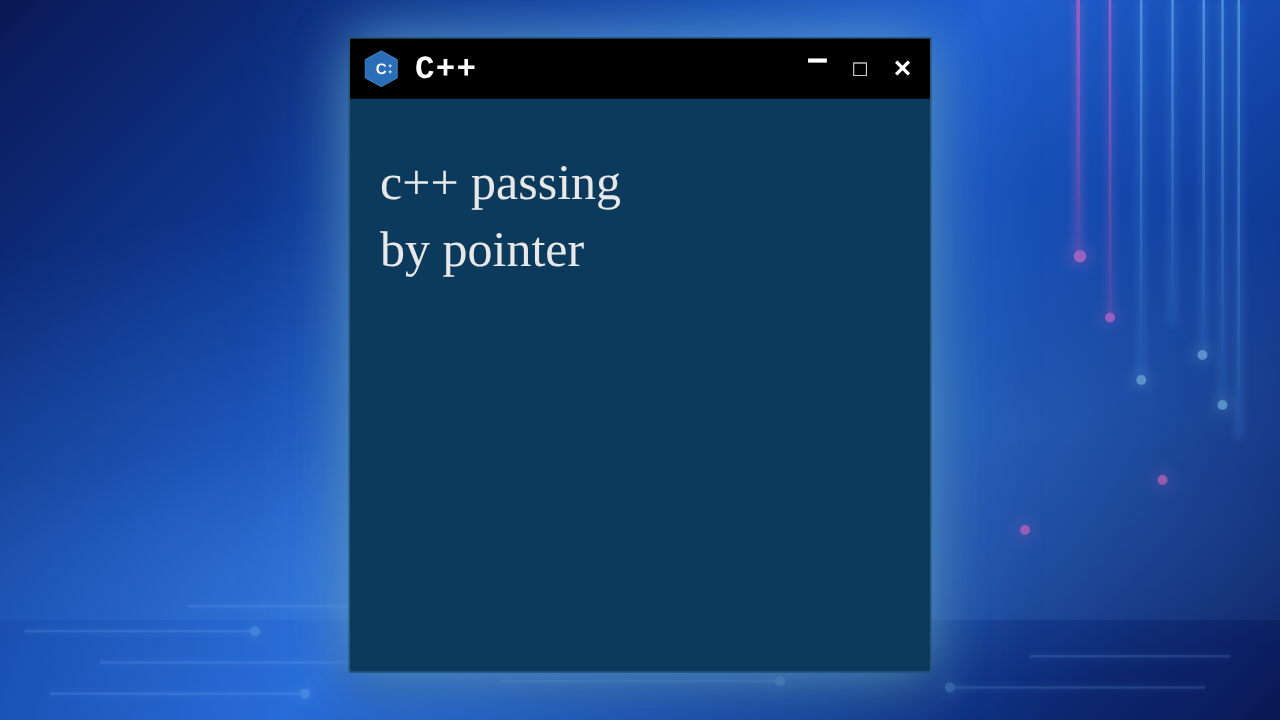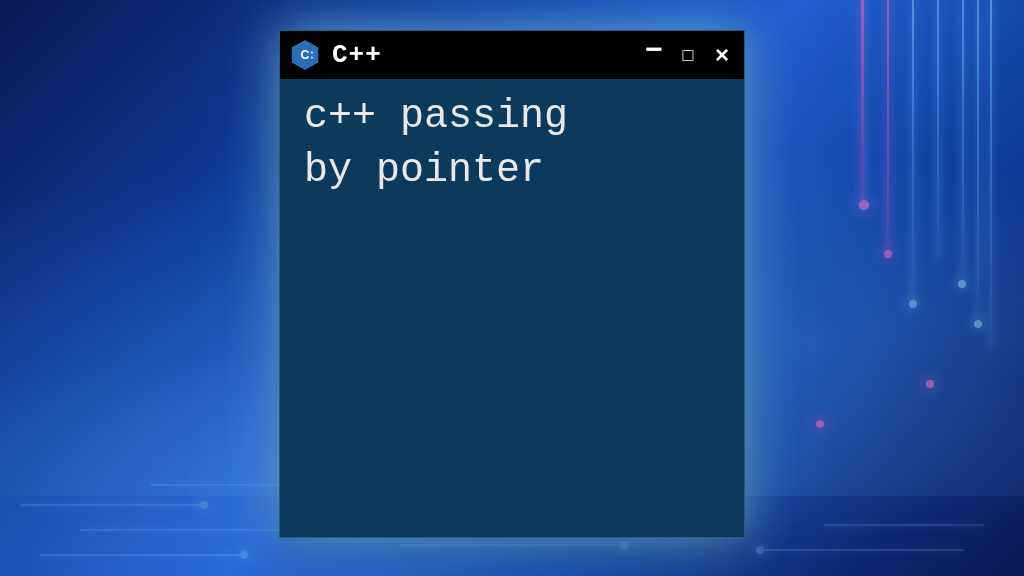--- a/index.html
+++ b/index.html
@@ -176,26 +176,26 @@
       font-size: 18px;
     }
     
     .ctrl-close {
       font-size: 24px;
       font-weight: bold;
     }
     
     .terminal-body {
       flex: 1;
-      padding: 11px 24px;
+      padding: 40px 24px;
       color: #e8e8e8;
       font-size: 40px;
       line-height: 1.35;
       letter-spacing: 0px;
-      font-family: Liberation Mono, monospace;
+      font-family: Liberation Serif, serif;
       white-space: pre-line;
     }
   </style>
 </head>
 <body>
 
 <div class="bg-circuits">
   <div class="wave"></div>
   <div class="circuit-lines">
     <div class="vline v1"></div>

